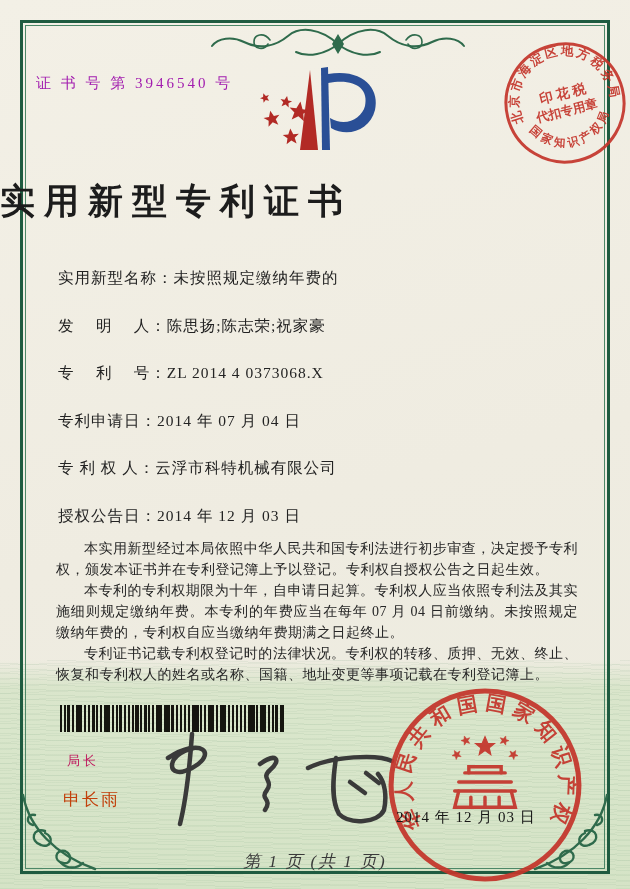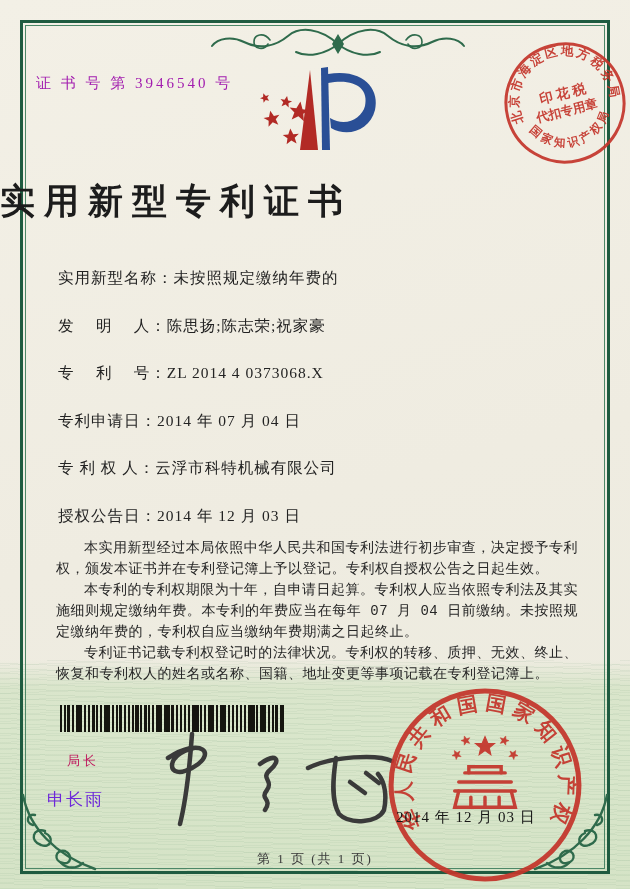--- a/index.html
+++ b/index.html
@@ -46,42 +46,42 @@
   .fields{position:absolute;left:58px;top:268px;width:520px;}
   .field-row{height:47.5px;font-size:15.5px;letter-spacing:1px;color:#232323;white-space:nowrap;}
   .field-row .lbl{display:inline-block;}
   .field-row .val{display:inline-block;}
   
   .body-text{
     position:absolute;left:56px;top:538px;width:522px;
     font-size:14px;line-height:21px;letter-spacing:.5px;color:#262626;
     text-align:justify;
   }
-  .body-text p{margin:0;text-indent:2em;font-family:Liberation Mono, monospace;}
+  .body-text p{margin:0;text-indent:2em;}
   
   .barcode{
     position:absolute;left:60px;top:705px;width:224px;height:27px;
     background:
       repeating-linear-gradient(90deg,#15150f 0 2px,transparent 2px 4px),
       repeating-linear-gradient(90deg,transparent 0 7px,#15150f 7px 9px,transparent 9px 13px),
       repeating-linear-gradient(90deg,transparent 0 17px,#15150f 17px 21px,transparent 21px 29px);
   }
   
   .sig-role{position:absolute;left:67px;top:752px;font-size:13px;letter-spacing:3px;color:#be185d;}
-  .sig-name{position:absolute;left:47px;top:788px;font-size:17px;letter-spacing:2px;color:#6d28d9;}
+  .sig-name{position:absolute;left:63px;top:788px;font-size:17px;letter-spacing:2px;color:#c2410c;}
   .sig-script{position:absolute;left:140px;top:728px;width:260px;height:110px;}
   
   .office-stamp{position:absolute;left:378px;top:684px;width:214px;height:202px;opacity:.93;}
   .stamp-date{
     position:absolute;left:396px;top:808px;width:200px;
     font-size:15px;letter-spacing:1px;color:#161616;
   }
   .footer{
     position:absolute;left:0;right:0;top:850px;text-align:center;
-    font-size:13px;letter-spacing:2px;color:#3a3a3a;
+    font-size:17px;letter-spacing:2px;color:#3a3a3a;font-style:italic;
   }
 </style>
 </head>
 <body>
 
 <div>
 
   <div class="green-zone">
     <div class="waves"></div>
   </div>

